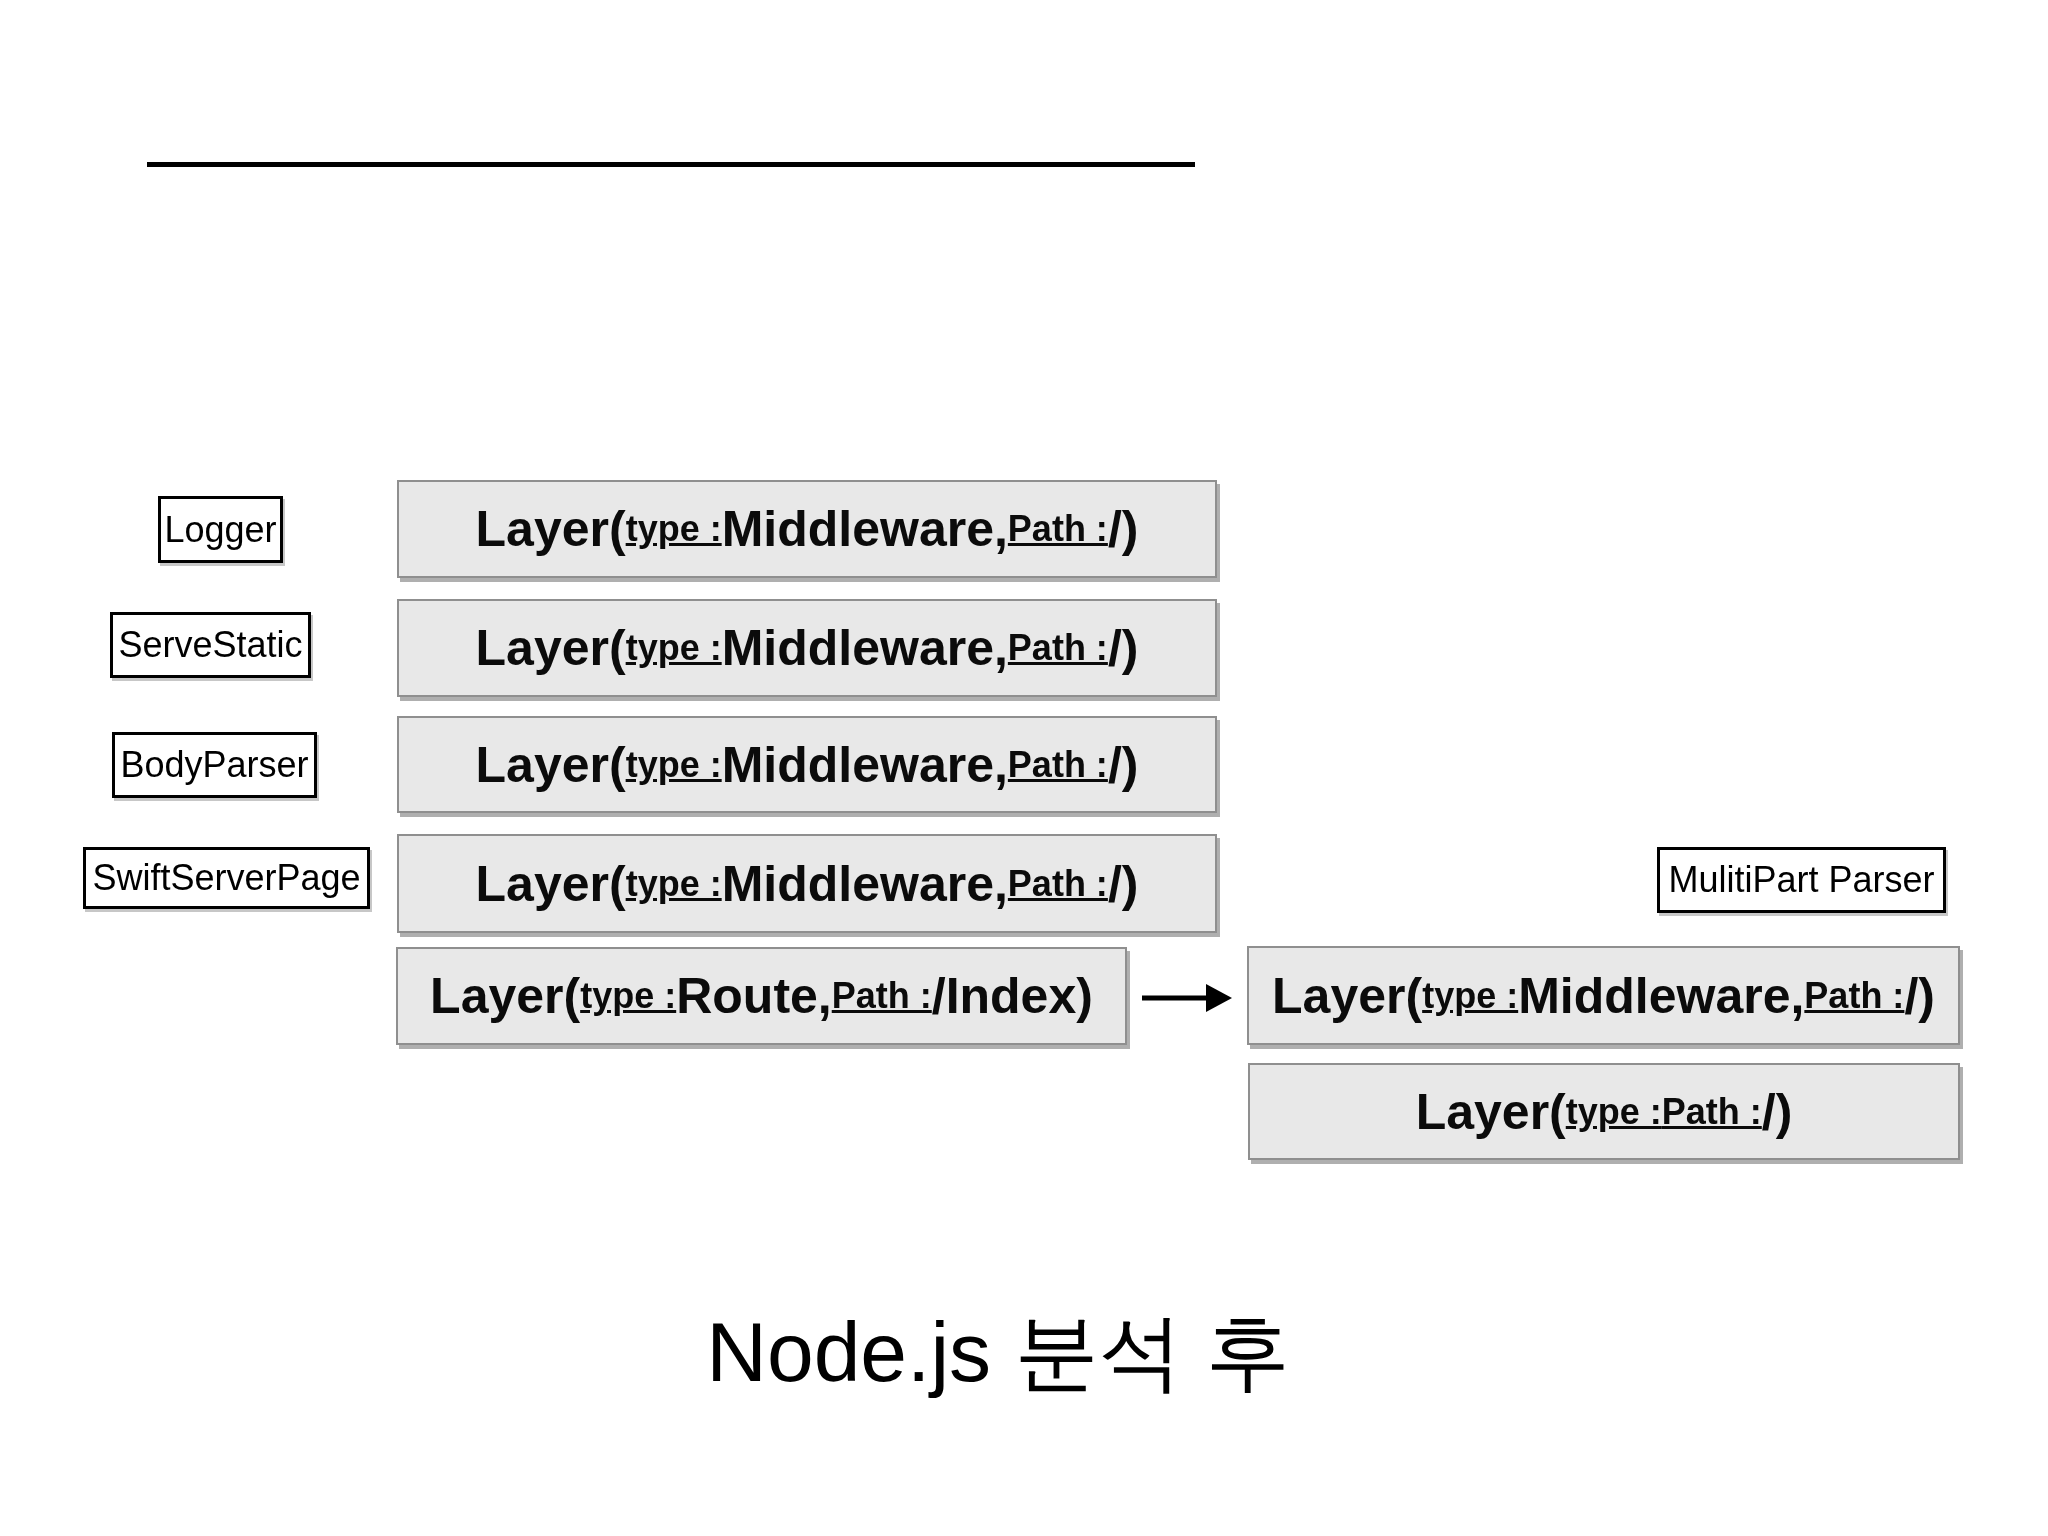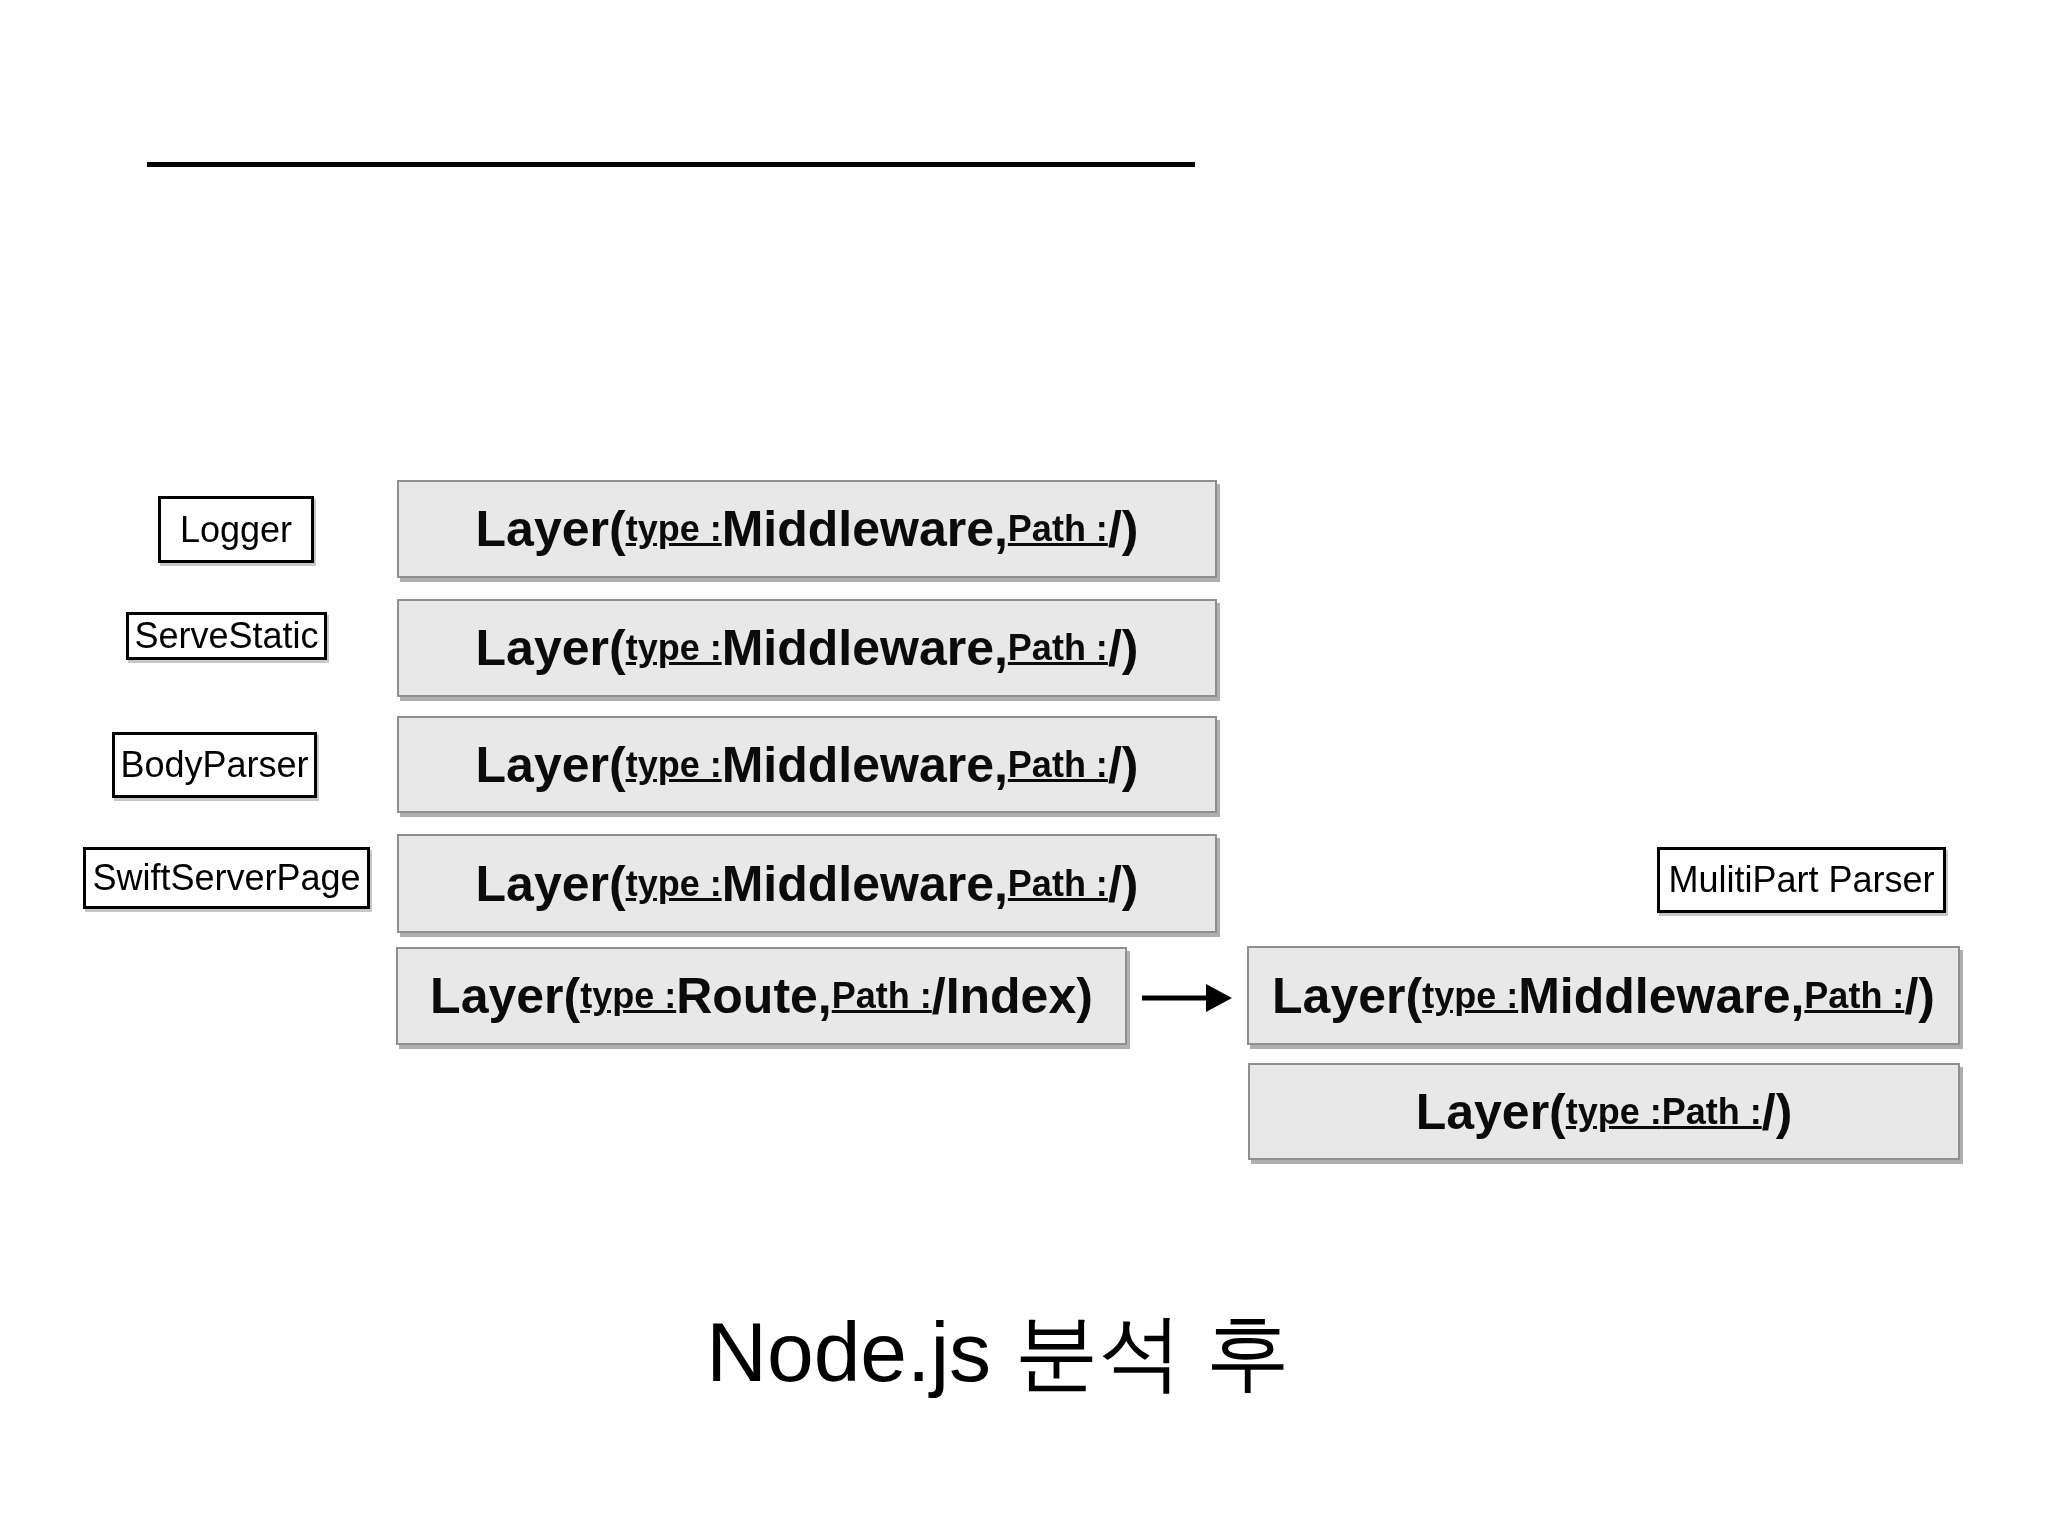--- a/index.html
+++ b/index.html
@@ -78,24 +78,24 @@
   }
   .arrow-svg { position: absolute; left: 1136px; top: 973px; }
 </style>
 </head>
 <body>
 
 <div class="slide">
 
   <div class="title-underline"></div>
 
-  <div class="label-box" style="left:158px; top:496px; width:156px; height:67px;">
+  <div class="label-box" style="left:158px; top:496px; width:125px; height:67px;">
     <span>Logger</span>
   </div>
-  <div class="label-box" style="left:126px; top:612px; width:201px; height:48px;">
+  <div class="label-box" style="left:110px; top:612px; width:201px; height:66px;">
     <span>ServeStatic</span>
   </div>
   <div class="label-box" style="left:112px; top:732px; width:205px; height:66px;">
     <span>BodyParser</span>
   </div>
   <div class="label-box" style="left:83px; top:847px; width:287px; height:62px;">
     <span>SwiftServerPage</span>
   </div>
 
   <div class="layer-box" style="left:397px; top:480px; width:820px; height:98px;">

